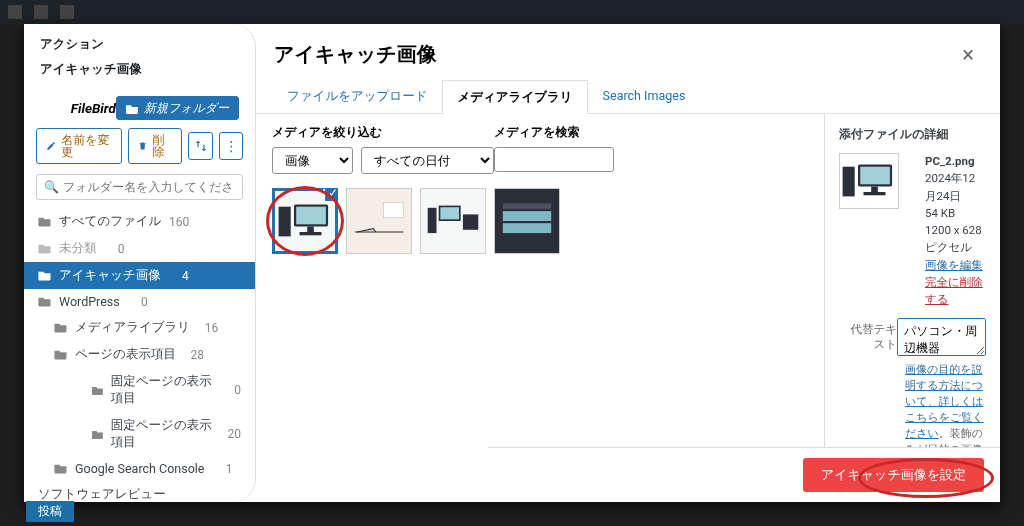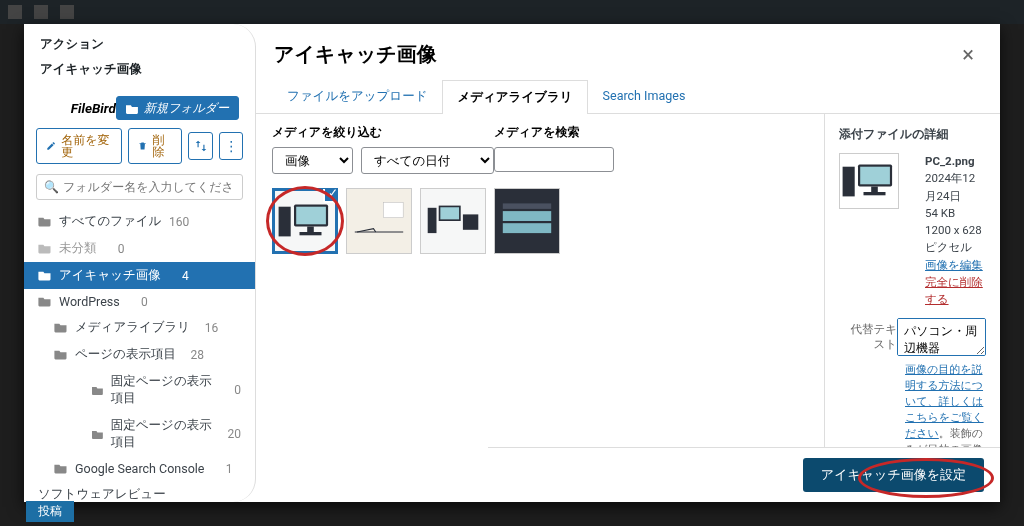--- a/index.html
+++ b/index.html
@@ -59,21 +59,21 @@
   .detail-meta .fn { font-weight: 700; }
   .link-blue { color: #2271b1; cursor: pointer; text-decoration: underline; }
   .link-red { color: #b32d2e; cursor: pointer; text-decoration: underline; }
   .field-row { display: flex; margin: 10px 0 6px; align-items: flex-start; }
   .field-row label { width: 58px; text-align: right; font-size: 11.5px; color: #666; padding-top: 4px; flex-shrink: 0; }
   .field-row textarea, .field-row input[type=text] { flex: 1; border: 1px solid #8c8f94; border-radius: 2px; padding: 4px 6px; font-size: 12px; font-family: inherit; width: 100%; }
   .field-row textarea { resize: vertical; }
   .help-text { font-size: 11px; color: #666; margin: 4px 0 6px 66px; line-height: 1.45; }
   .help-text .link-blue { text-decoration: underline; }
   .modal-footer { position: absolute; bottom: 0; right: 0; left: 232px; padding: 10px 16px; border-top: 1px solid #ddd; background: #fff; text-align: right; }
-  .set-btn { background: #0c4a6e; color: #fff; border: none; padding: 8px 18px; border-radius: 3px; font-size: 13px; cursor: pointer; }
+  .set-btn { background: #ef4444; color: #fff; border: none; padding: 8px 18px; border-radius: 3px; font-size: 13px; cursor: pointer; }
   .bottom-tag { position: absolute; bottom: 4px; left: 26px; background: #1d6fa5; color: #fff; font-size: 12px; padding: 2px 12px; }
   .footer-circle { position: absolute; border: 3px solid #c62828; border-radius: 50%; pointer-events: none; }
   .pc-svg { width: 58px; height: 44px; }
 </style>
 </head>
 <body>
 
 <div class="topbar">
   <span class="sq"></span>
   <span class="sq"></span>

